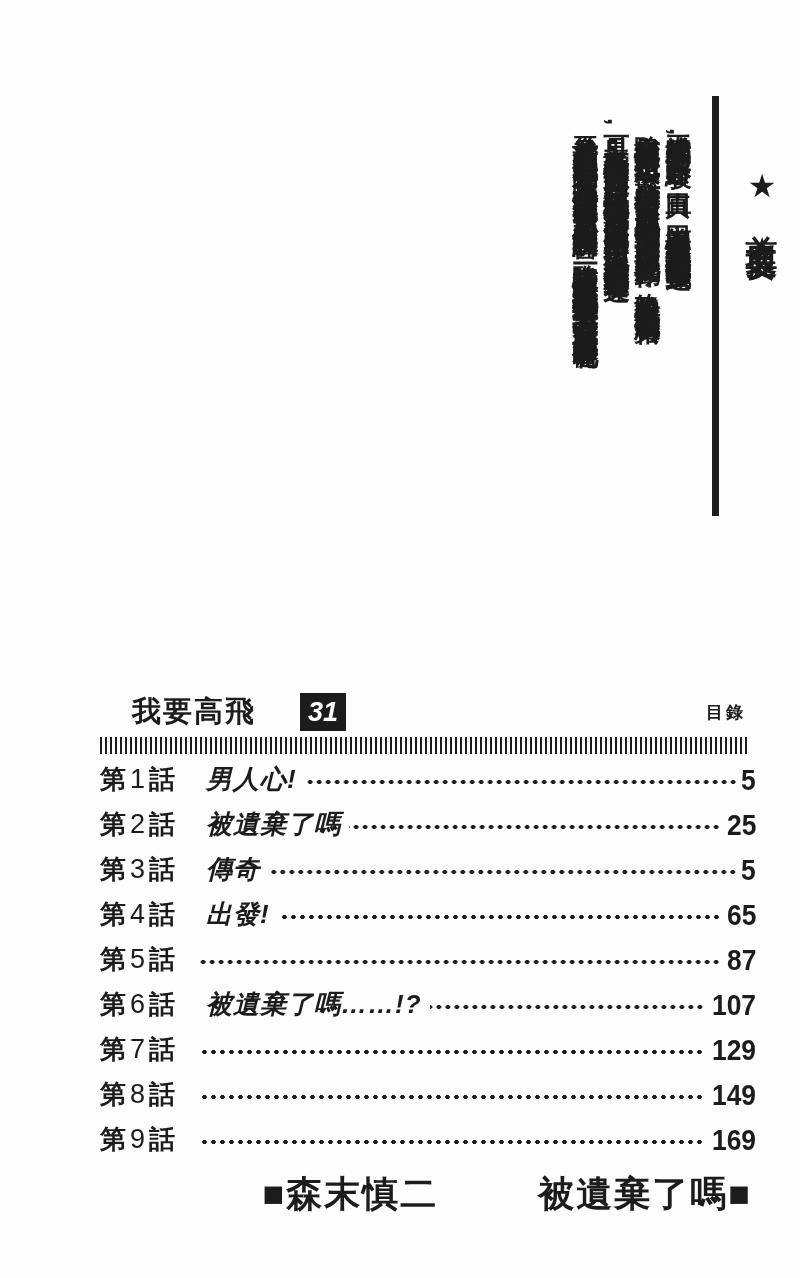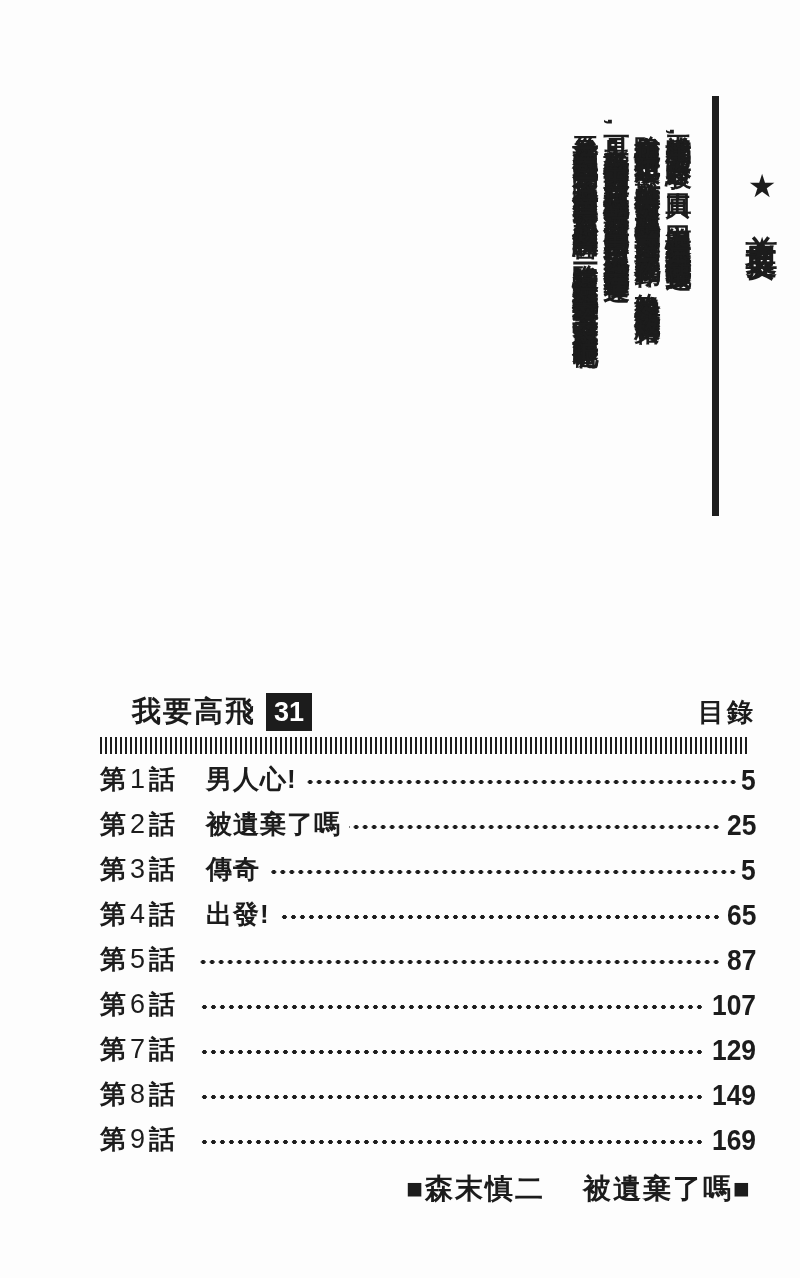--- a/index.html
+++ b/index.html
@@ -40,35 +40,35 @@
     text-orientation: mixed;
     font-size: 32px;
     font-weight: 700;
     letter-spacing: 5px;
     white-space: nowrap;
   }
 
   
   .toc { position: absolute; left: 100px; top: 692px; width: 656px; }
 
-  .toc-header { display: flex; align-items: center; height: 40px; }
+  .toc-header { display: flex; align-items: center; height: 40px; gap: 34px; }
   .series-title {
     margin-left: 32px;
     font-size: 29px; font-weight: 700; letter-spacing: 2px;
   }
   .volume-badge {
     margin-left: 10px;
     width: 46px; height: 38px;
     background: #1c1c1c; color: #ffffff;
     display: flex; align-items: center; justify-content: center;
-    font-size: 27px; font-weight: 700;
+    font-size: 27px; font-weight: 700; font-style: italic;
   }
   .toc-heading {
-    margin-left: auto; 
-    font-size: 26px; font-weight: 700; letter-spacing: 3px;
+    margin-left: auto; margin-right: 10px;
+    font-size: 17px; font-weight: 700; letter-spacing: 3px;
   }
 
   .stripe {
     margin-top: 5px; margin-right: 7px;
     height: 17px;
     background: repeating-linear-gradient(90deg, #1c1c1c 0 2px, transparent 2px 5px);
   }
 
   .chapter-list { margin-top: 3px; }
   .chapter-row {
@@ -76,42 +76,42 @@
     height: 45px;
     font-size: 26px;
   }
   .ch-label { display: flex; align-items: center; width: 90px; flex: none; }
   .ch-prefix, .ch-suffix { font-weight: 700; }
   .ch-num {
     font-family: "Liberation Sans", sans-serif;
     font-weight: 400; font-size: 27px;
     padding: 0 4px;
   }
-  .ch-title { font-weight: 700; margin-left: 16px; letter-spacing: 1px; white-space: nowrap; }
+  .ch-title { font-weight: 700; margin-left: 16px; letter-spacing: 1px; white-space: nowrap; font-style: italic; }
   .leader {
     flex: 1 1 auto;
     height: 12px;
     margin: 4px 2px 0 8px;
     background-image: radial-gradient(circle, #1c1c1c 2px, transparent 2.5px);
     background-size: 9px 12px;
     background-repeat: repeat-x;
     background-position: right center;
   }
   .ch-page {
     font-family: "Liberation Sans", sans-serif;
     font-weight: 700; font-size: 30px;
     transform: scaleX(0.88); transform-origin: 100% 50%;
     white-space: nowrap;
   }
 
   .credits {
     display: flex; justify-content: flex-end;
-    gap: 38px;
+    gap: 100px;
     margin-top: 8px; padding-right: 4px;
-    font-size: 28px; font-weight: 700; letter-spacing: 2px;
+    font-size: 36px; font-weight: 700; letter-spacing: 2px;
   }
 </style>
 </head>
 <body>
 
 <div class="recap-body">
   <p>平成學園的舊生,藤卷駿、真田、內田等人各懷着理想迎接悉尼奧運代表的最後甄選。</p>
   <p>駿在最後的項目單槓上把超級E難度的原有技術,加以改進成為「曲體度卡卓夫前空翻」,還漂亮地完成了動作。終於取得悉尼奧運會的代表資格。</p>
   <p>可是,在鞍馬上做出高分數的內田,在單槓項目落地時被扣減分數,而做出完美動作的真田,也因一位之差不能夠代表日本進軍奧運。</p>
   <p>晉身於廣受注目的奧運代表團之列,隊員為了迎接一個月後的奧運項目,必須參加一個集體訓練營。駿進營第一天便與新教練為挑戰新技術一事有爭論,究竟前面會有甚麼風波等待着他呢?</p>
@@ -182,20 +182,21 @@
     <span class="leader"></span>
     <span class="ch-page">87</span>
   </div>
 
   <div class="chapter-row">
     <span class="ch-label">
       <span class="ch-prefix">第</span>
       <span class="ch-num">6</span>
       <span class="ch-suffix">話</span>
     </span>
+    <span class="ch-title">被遺棄了嗎……!?</span>
     <span class="leader"></span>
     <span class="ch-page">107</span>
   </div>
 
   <div class="chapter-row">
     <span class="ch-label">
       <span class="ch-prefix">第</span>
       <span class="ch-num">7</span>
       <span class="ch-suffix">話</span>
     </span>

